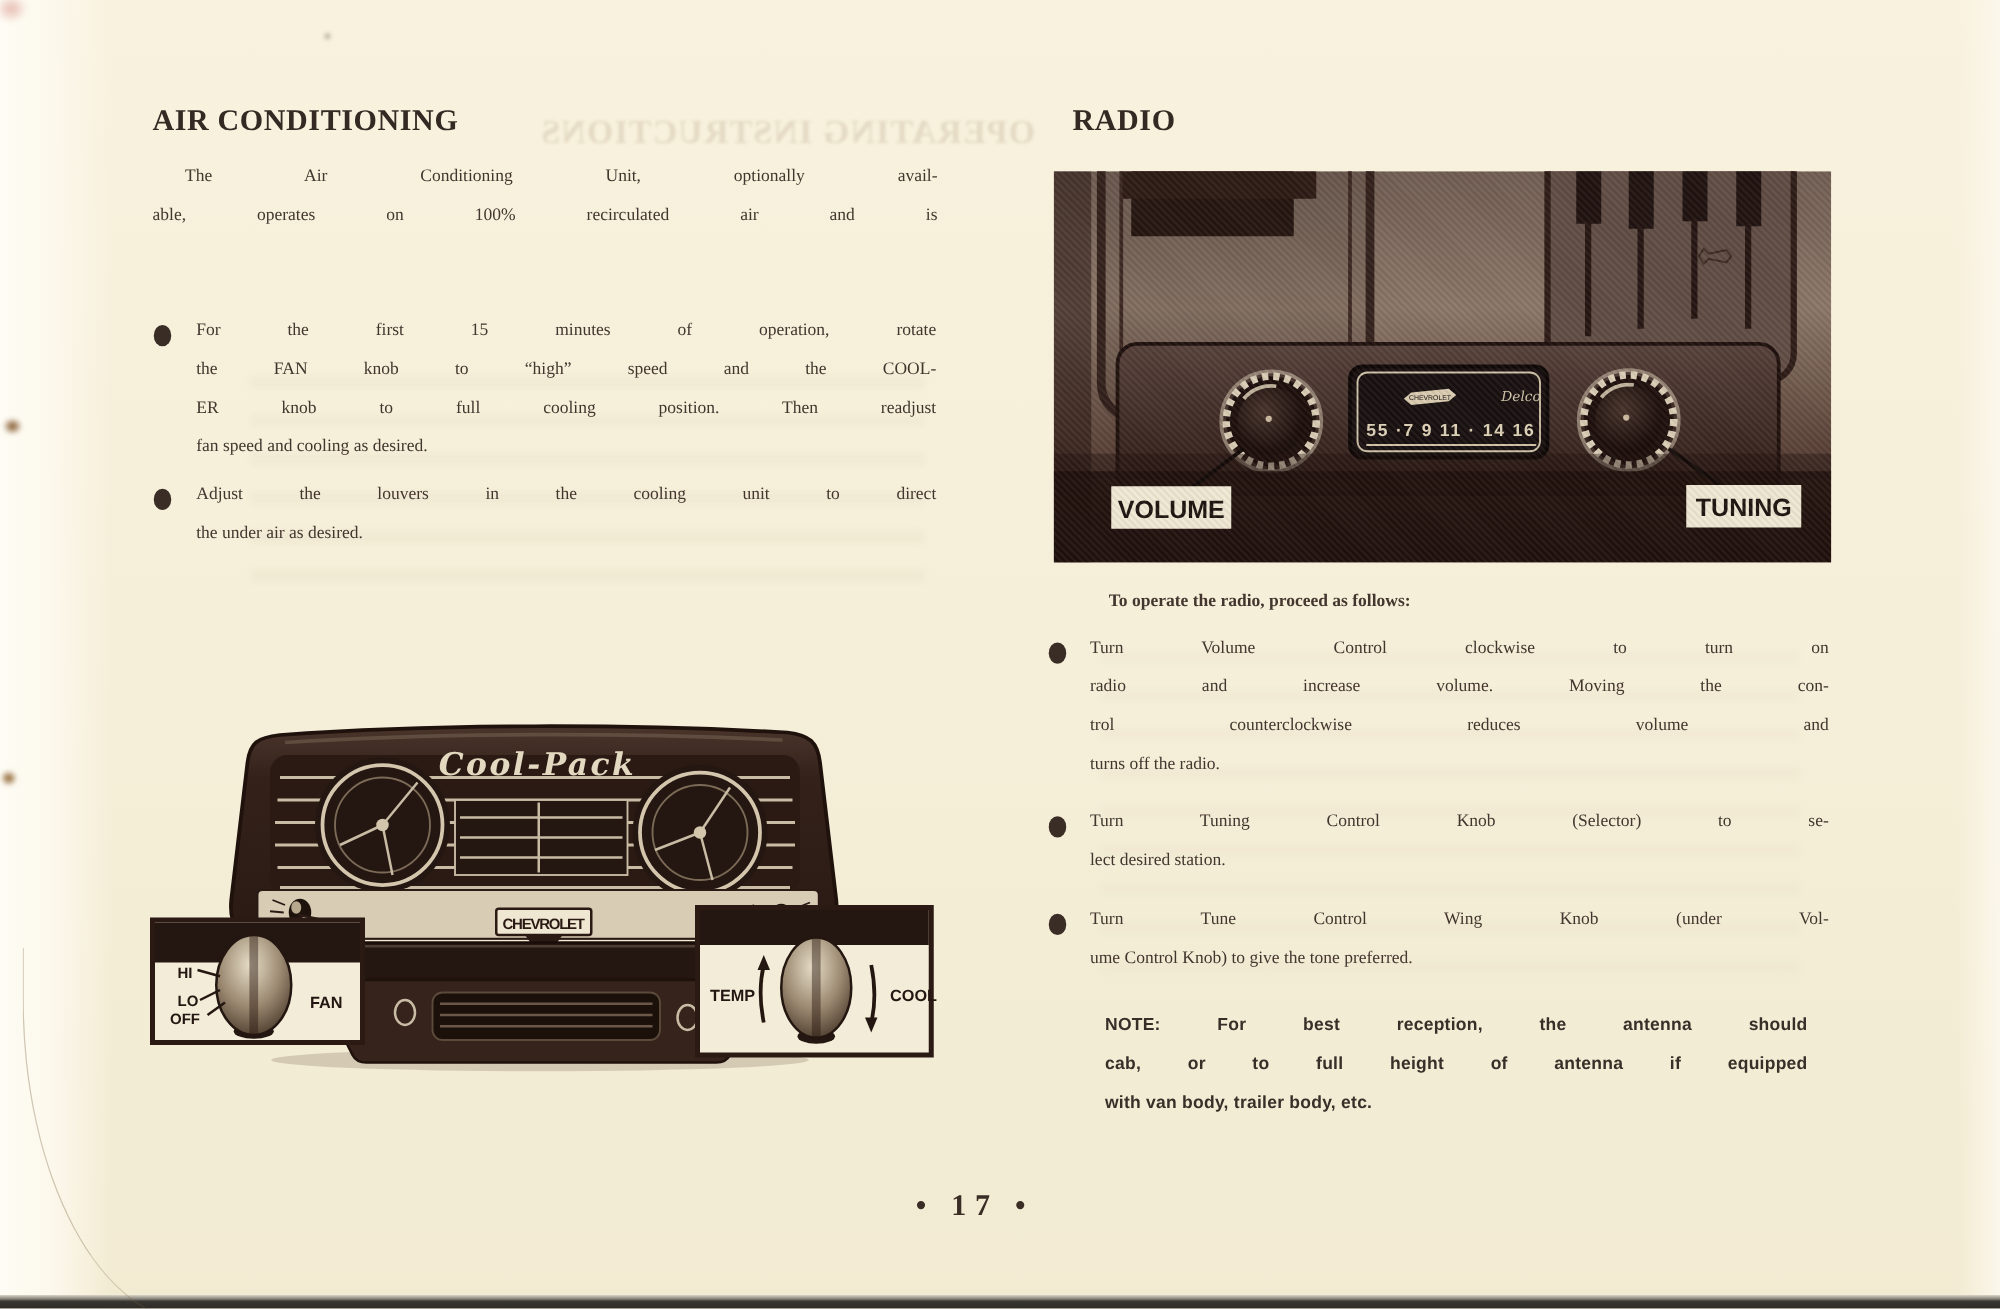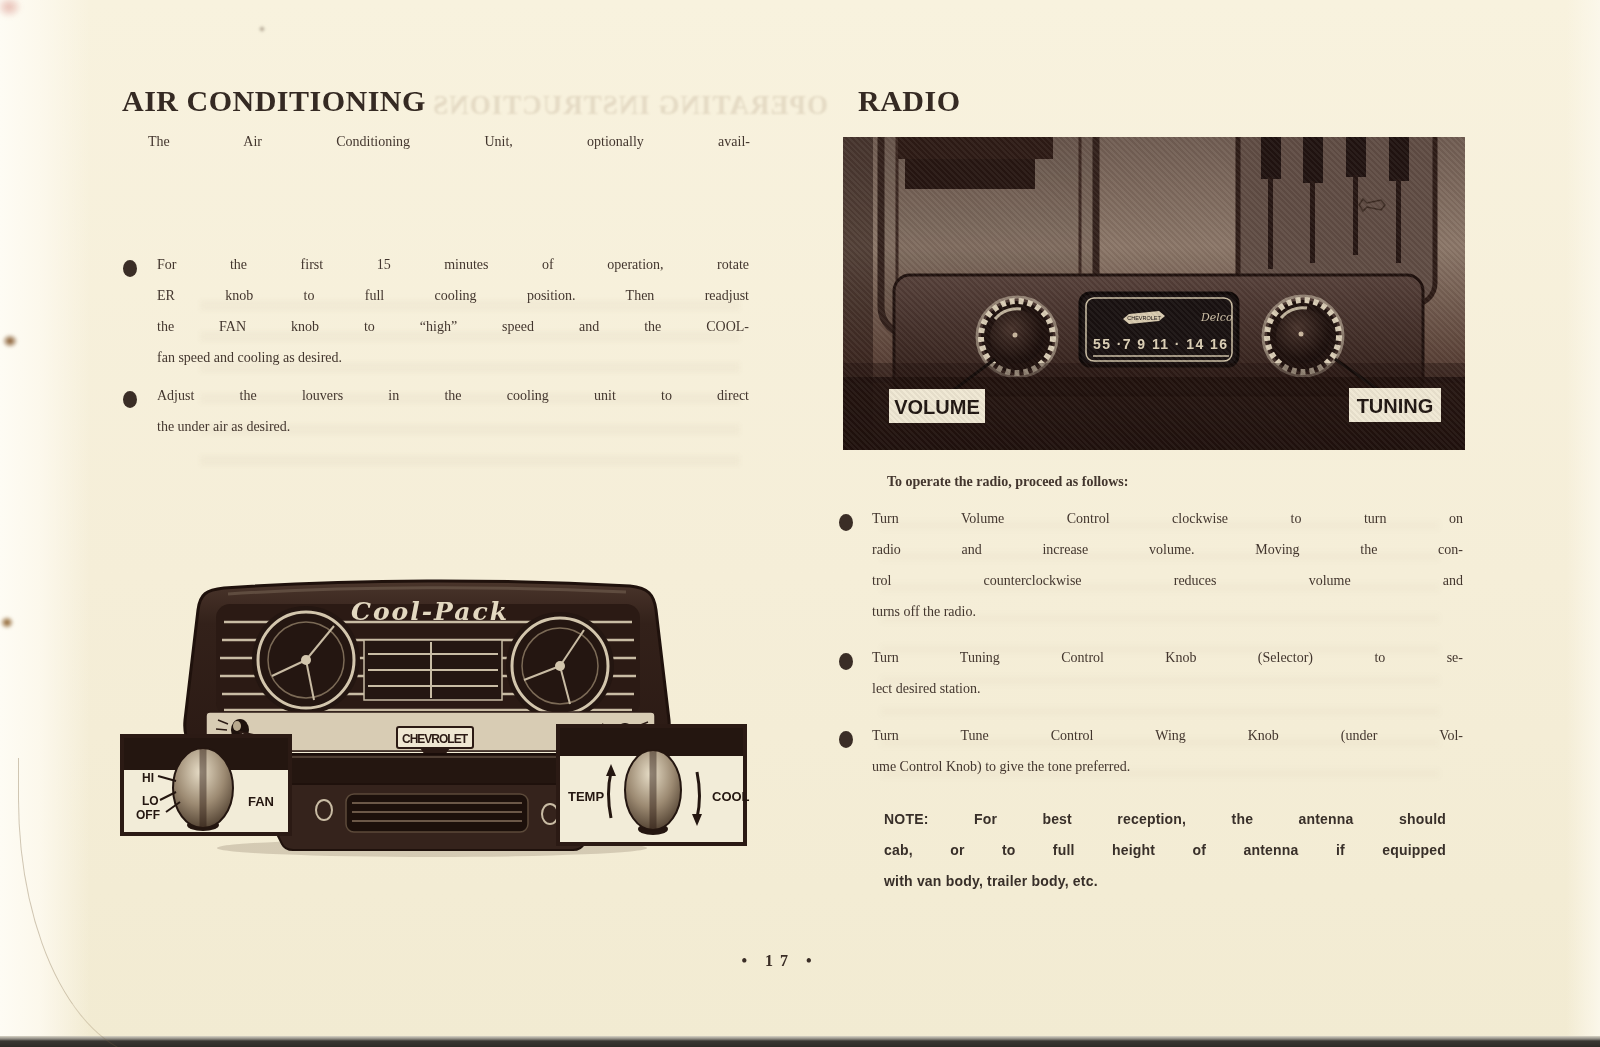--- a/index.html
+++ b/index.html
@@ -30,33 +30,33 @@
     position:absolute;left:498px;top:90px;width:330px;height:46px;
     transform:scale(-1,1);
     font-weight:700;font-size:27px;letter-spacing:1px;
     color:rgba(128,102,70,0.16);filter:blur(1.2px);white-space:nowrap;
   }
   .ghost-block{position:absolute;filter:blur(2.5px);opacity:.55;
     background:repeating-linear-gradient(180deg,rgba(122,97,66,0.07) 0 11px,rgba(122,97,66,0) 11px 31px);}
   .gb1{left:200px;top:300px;width:540px;height:180px;}
   .gb2{left:880px;top:520px;width:560px;height:260px;opacity:.35;}
 
-  h1.sec{position:absolute;margin:0;font-size:30px;font-weight:700;letter-spacing:.5px;color:#352a23;}
+  h1.sec{position:absolute;margin:0;font-size:24px;font-weight:700;letter-spacing:.5px;color:#352a23;}
   .col-text{position:absolute;font-size:14px;line-height:31px;color:#43362e;}
   .jl{text-align:justify;text-align-last:justify;}
   .jl-last{text-align:justify;text-align-last:left;}
   .indent{padding-left:26px;}
   .indent-sm{padding-left:14px;}
   .bdot{position:absolute;width:14px;height:17px;border-radius:50%;background:#3a2d26;}
 
   .note{position:absolute;font-family:"Liberation Sans","DejaVu Sans",sans-serif;
     font-weight:700;font-size:14px;line-height:31px;color:#382f29;letter-spacing:.2px;}
 
   .pageno{position:absolute;left:700px;top:952px;width:160px;text-align:center;
-    font-size:16px;font-weight:700;letter-spacing:7px;color:#3a2d26;}
+    font-size:24px;font-weight:700;letter-spacing:7px;color:#3a2d26;}
 
   .photo{position:absolute;left:843px;top:137px;width:622px;height:313px;}
   .photo svg{display:block;}
   .illus{position:absolute;left:112px;top:548px;width:640px;height:312px;}
   .grain{position:absolute;left:843px;top:137px;width:622px;height:313px;pointer-events:none;
     background:repeating-linear-gradient(45deg,rgba(255,245,230,0.05) 0 2px,rgba(40,20,15,0.05) 2px 4px);}
 </style>
 </head>
 <body>
 
@@ -71,27 +71,28 @@
   <div class="fox fox3"></div>
   <div class="hair"></div>
   <div class="ghost-heading">OPERATING INSTRUCTIONS</div>
   <div class="ghost-block gb1"></div>
   <div class="ghost-block gb2"></div>
 
   <h1 class="sec" style="left:122px;top:84px;">AIR CONDITIONING</h1>
 
   <div class="col-text" style="left:122px;top:126px;width:628px;">
     <div class="jl indent">The Air Conditioning Unit, optionally avail-</div>
+    <div class="jl">able, operates on 100% recirculated air and is</div>
   </div>
 
   <span class="bdot" style="left:123px;top:260px;"></span>
   <div class="col-text" style="left:157px;top:249px;width:592px;">
     <div class="jl">For the first 15 minutes of operation, rotate</div>
+    <div class="jl">the FAN knob to “high” speed and the COOL-</div>
     <div class="jl">ER knob to full cooling position. Then readjust</div>
-    <div class="jl">the FAN knob to “high” speed and the COOL-</div>
     <div class="jl-last">fan speed and cooling as desired.</div>
   </div>
 
   <span class="bdot" style="left:123px;top:391px;"></span>
   <div class="col-text" style="left:157px;top:380px;width:592px;">
     <div class="jl">Adjust the louvers in the cooling unit to direct</div>
     <div class="jl-last">the under air as desired.</div>
   </div>
 
   <div class="illus">

